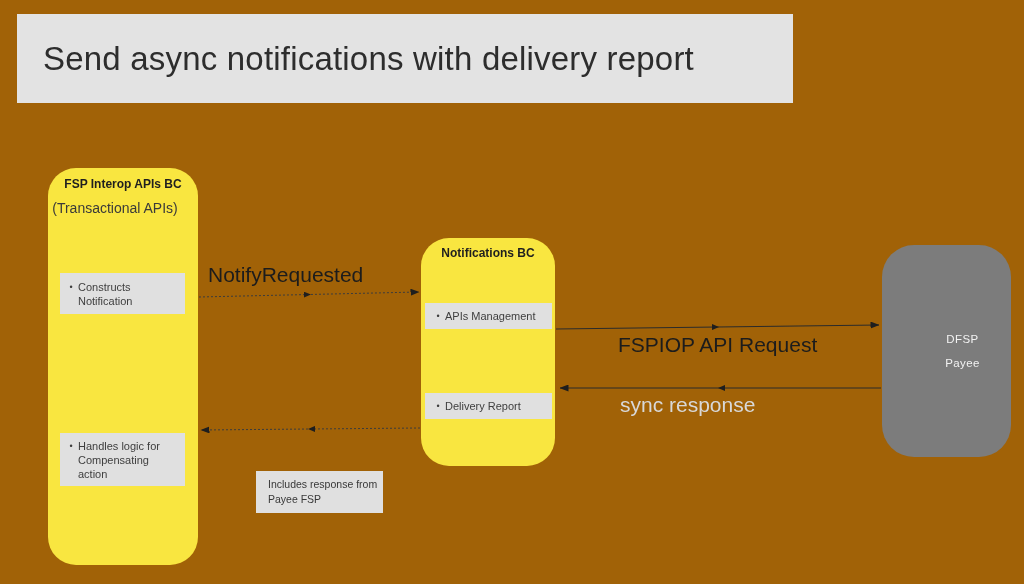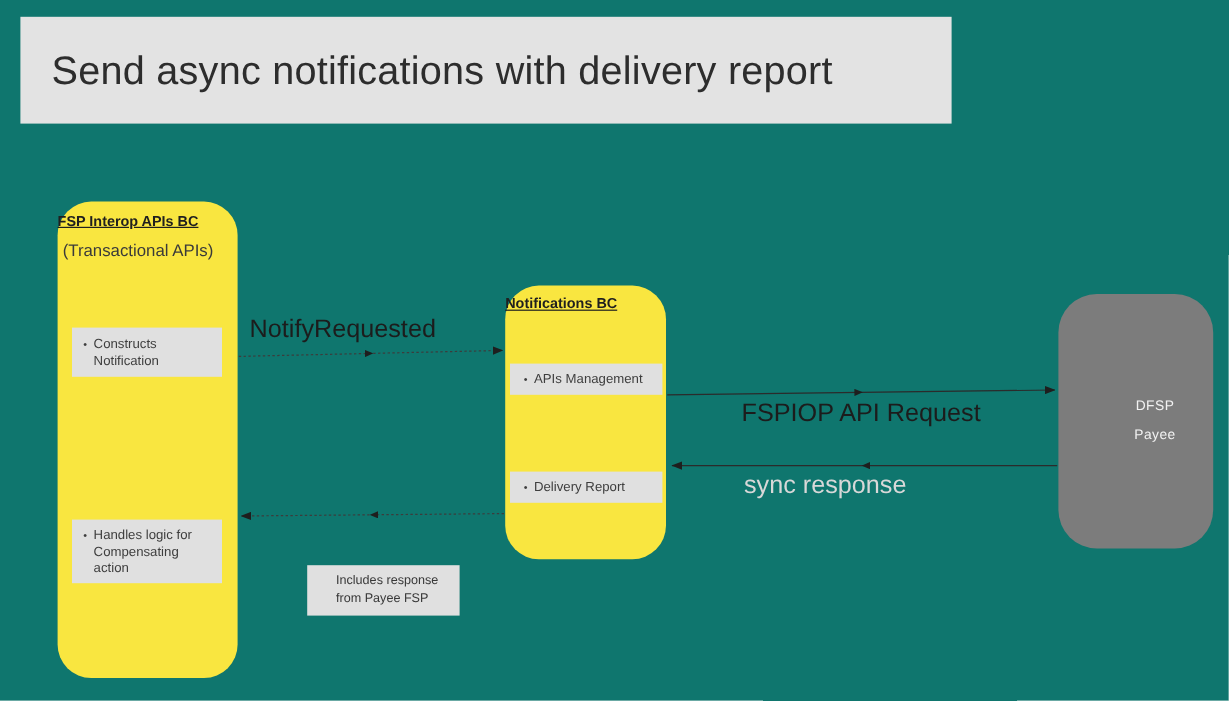--- a/index.html
+++ b/index.html
@@ -7,36 +7,36 @@
     --node-gray:#7C7C7C;
     --panel-gray:#E0E0E0;
     --title-bg:#E3E3E3;
     --sync-label:#D8D8D8;
     --ink:#1E1E1E;
   }
   *{margin:0;padding:0;box-sizing:border-box;}
   html,body{background:#ffffff;}
   body{font-family:"Liberation Sans",sans-serif;}
   .canvas{
-    position:relative;width:1024px;height:584px;background:#0f766e;overflow:hidden;
+    position:relative;width:1024px;height:584px;background:#a16207;overflow:hidden;
   }
   .title-bar{
     position:absolute;left:17px;top:14px;width:776px;height:89px;
     background:var(--title-bg);color:#2D2D2D;font-size:33px;
     display:flex;align-items:center;padding-left:26px;letter-spacing:0.2px;
   }
   .node{position:absolute;}
   .node.yellow{background:var(--node-yellow);border-radius:28px;}
   .node.gray{background:var(--node-gray);border-radius:32px;}
   .node-left{left:48px;top:168px;width:150px;height:397px;}
   .node-mid{left:421px;top:238px;width:134px;height:228px;}
   .node-right{left:882px;top:245px;width:129px;height:212px;}
   .node-title{
-    position:absolute;left:0;right:0;text-align:left;
-    font-weight:bold;font-size:12px;color:#1F1F1F;text-decoration:underline;
+    position:absolute;left:0;right:0;text-align:center;
+    font-weight:bold;font-size:12px;color:#1F1F1F;
   }
   .node-left .node-title{top:9px;}
   .node-mid .node-title{top:8px;}
   .node-subtitle{
     position:absolute;left:0;right:16px;top:32px;text-align:center;
     font-size:14px;color:#3A3A3A;
   }
   .panel{
     position:absolute;background:var(--panel-gray);color:#3E3E3E;
     font-size:11px;line-height:14px;display:flex;
@@ -58,21 +58,21 @@
   .arrow-label{
     position:absolute;text-align:left;font-size:21px;color:#1C1C1C;
   }
   .label-notify-requested{left:208px;top:263px;width:200px;}
   .label-fspiop{left:618px;top:333px;width:204px;}
   .label-sync{left:620px;top:393px;width:204px;color:var(--sync-label);}
   .label-notify-report{left:208px;top:433px;width:200px;}
   .note{
     position:absolute;left:256px;top:471px;width:127px;height:42px;
     background:var(--panel-gray);color:#383838;font-size:10.5px;line-height:15px;
-    padding:6px 4px 0 24px;
+    padding:6px 4px 0 12px;
   }
   svg.arrows{position:absolute;left:0;top:0;width:1024px;height:584px;pointer-events:none;}
 </style>
 </head>
 <body>
 
 <div class="canvas">
 
   <div class="title-bar">Send async notifications with delivery report</div>
 

